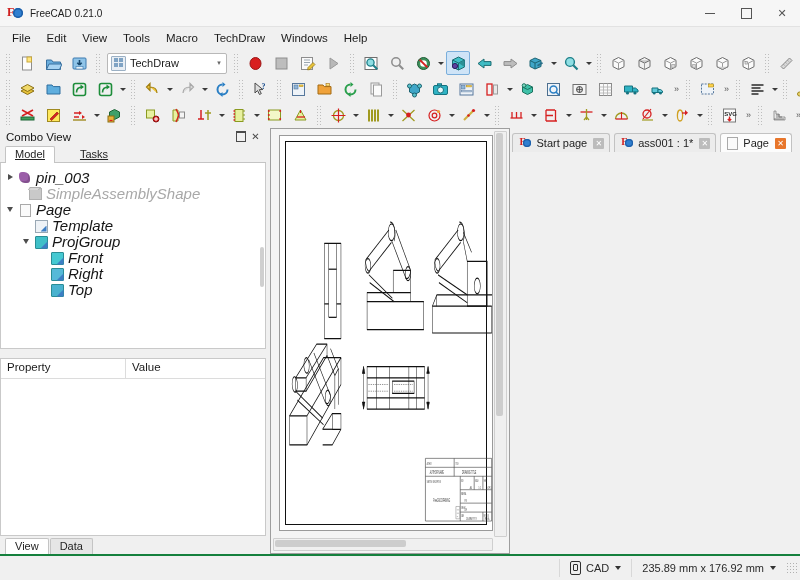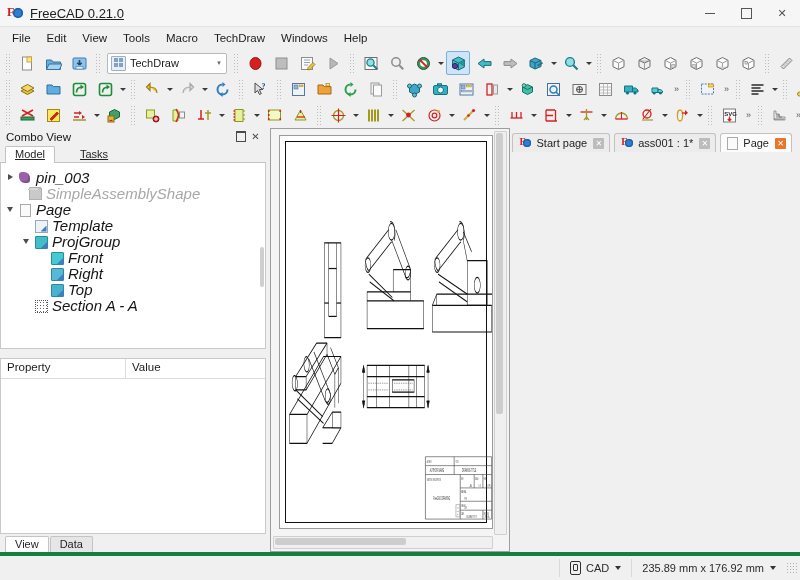--- a/index.html
+++ b/index.html
@@ -10,21 +10,21 @@
     background:#f0f0f0;
     -webkit-font-smoothing:antialiased;
   }
   .app{width:800px;height:580px;position:relative;background:#f0f0f0;display:flex;flex-direction:column;}
 
   
   .titlebar{height:26px;background:#f6f6f6;border-bottom:1px solid #e2e2e2;display:flex;align-items:center;flex:0 0 auto;}
   .tb-icon{width:16px;height:16px;margin-left:7px;margin-right:7px;position:relative;flex:0 0 auto;}
   .tb-icon .f{position:absolute;left:0;top:1px;font-weight:bold;font-size:12px;color:#d02020;line-height:12px;font-family:"Liberation Serif",serif;}
   .tb-icon .gear{position:absolute;left:6px;top:3px;width:10px;height:10px;border-radius:50%;background:#2f7fd0;box-shadow:0 0 0 1.5px #1c5ea8 inset;}
-  .tb-title{font-size:13px;color:#202020;text-decoration:underline;}
+  .tb-title{font-size:10px;color:#202020;}
   .tb-spacer{flex:1 1 auto;}
   .winbtn{width:36px;height:26px;display:flex;align-items:center;justify-content:center;color:#555;font-size:11px;}
   .glyph-min{width:10px;height:1px;background:#555;}
   .glyph-max{width:9px;height:9px;border:1px solid #555;}
 
   
   .menubar{height:22px;background:#f0f0f0;display:flex;align-items:center;padding-left:4px;flex:0 0 auto;}
   .menu-item{padding:3px 8px;font-size:11.5px;color:#1c1c1c;border-radius:2px;}
 
   
@@ -111,21 +111,21 @@
   .dtab{height:18px;display:flex;align-items:center;padding:0 5px 0 6px;margin-right:4px;border:1px solid #c2c2c2;border-bottom:none;border-radius:3px 3px 0 0;background:#ececec;font-size:11px;color:#1d1d1d;}
   .dtab.sel{background:#fcfcfc;}
   .dtab .ico{width:12px;height:12px;margin-right:5px;position:relative;flex:0 0 auto;}
   .dtab .ico .f{position:absolute;left:0;top:0;font-weight:bold;font-size:10px;color:#d02020;line-height:10px;font-family:"Liberation Serif",serif;}
   .dtab .ico .g{position:absolute;left:4px;top:2px;width:8px;height:8px;border-radius:50%;background:#2f7fd0;box-shadow:0 0 0 1.2px #1c5ea8 inset;}
   .dtab .pico{width:9px;height:11px;margin-right:5px;background:#fafafa;border:1px solid #a9a9a9;flex:0 0 auto;}
   .dtab .x{width:11px;height:11px;margin-left:6px;display:flex;align-items:center;justify-content:center;background:#bcbcbc;color:#fff;font-size:8px;border-radius:1px;flex:0 0 auto;}
   .dtab.sel .x{background:#e8762b;}
 
   
-  .statusbar{height:24px;background:#f0f0f0;border-top:4px solid #15803d;display:flex;align-items:center;flex:0 0 auto;}
+  .statusbar{height:24px;background:#f0f0f0;border-top:2px solid #15803d;display:flex;align-items:center;flex:0 0 auto;}
   .sb-spacer{flex:1 1 auto;}
   .sb-sec{display:flex;align-items:center;height:18px;padding:0 10px;border-left:1px solid #d8d8d8;font-size:11px;color:#2a2a2a;}
   .sb-sec .ico{width:9px;height:12px;border:1.3px solid #303030;border-radius:2px;margin-right:5px;position:relative;flex:0 0 auto;}
   .sb-sec .ico:after{content:"";position:absolute;left:2px;top:2px;width:3px;height:5px;border:1px solid #303030;border-radius:1px;}
   .caret{width:0;height:0;border-left:3.5px solid transparent;border-right:3.5px solid transparent;border-top:4px solid #333;margin-left:6px;}
   .grip-corner{width:12px;height:12px;margin-right:2px;
     background-image:radial-gradient(circle,#b0b0b0 0.8px,transparent 1px);
     background-size:3px 3px;}
 
   svg{display:block;}
@@ -820,27 +820,20 @@
               </span>
               <span class="tlabel">Right</span>
             </div>
             <div class="trow2" style="padding-left: 34px;">
               <span class="tw"></span>
               <span class="ticon">
                 <span class="ic-v top" style="display: block;"></span>
               </span>
               <span class="tlabel">Top</span>
             </div>
-            <div class="trow2" style="padding-left: 18px;">
-              <span class="tw"></span>
-              <span class="ticon">
-                <span class="ic-sec" style="display: block;"></span>
-              </span>
-              <span class="tlabel">Section A - A</span>
-            </div>
           </div>
         <div class="tscroll"></div>
       </div>
 
       <div class="propbox">
         <div class="prop-head">
           <div class="ph c1">Property</div>
           <div class="ph c2">Value</div>
         </div>
         <div class="prop-body"></div>

